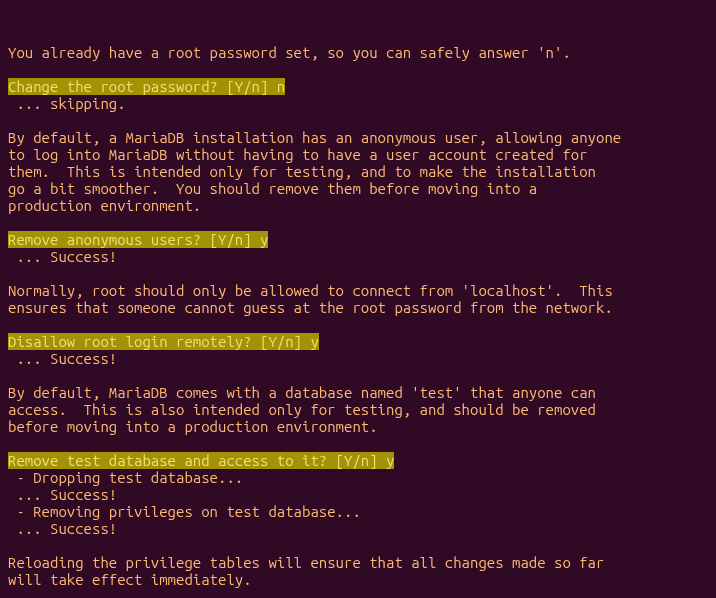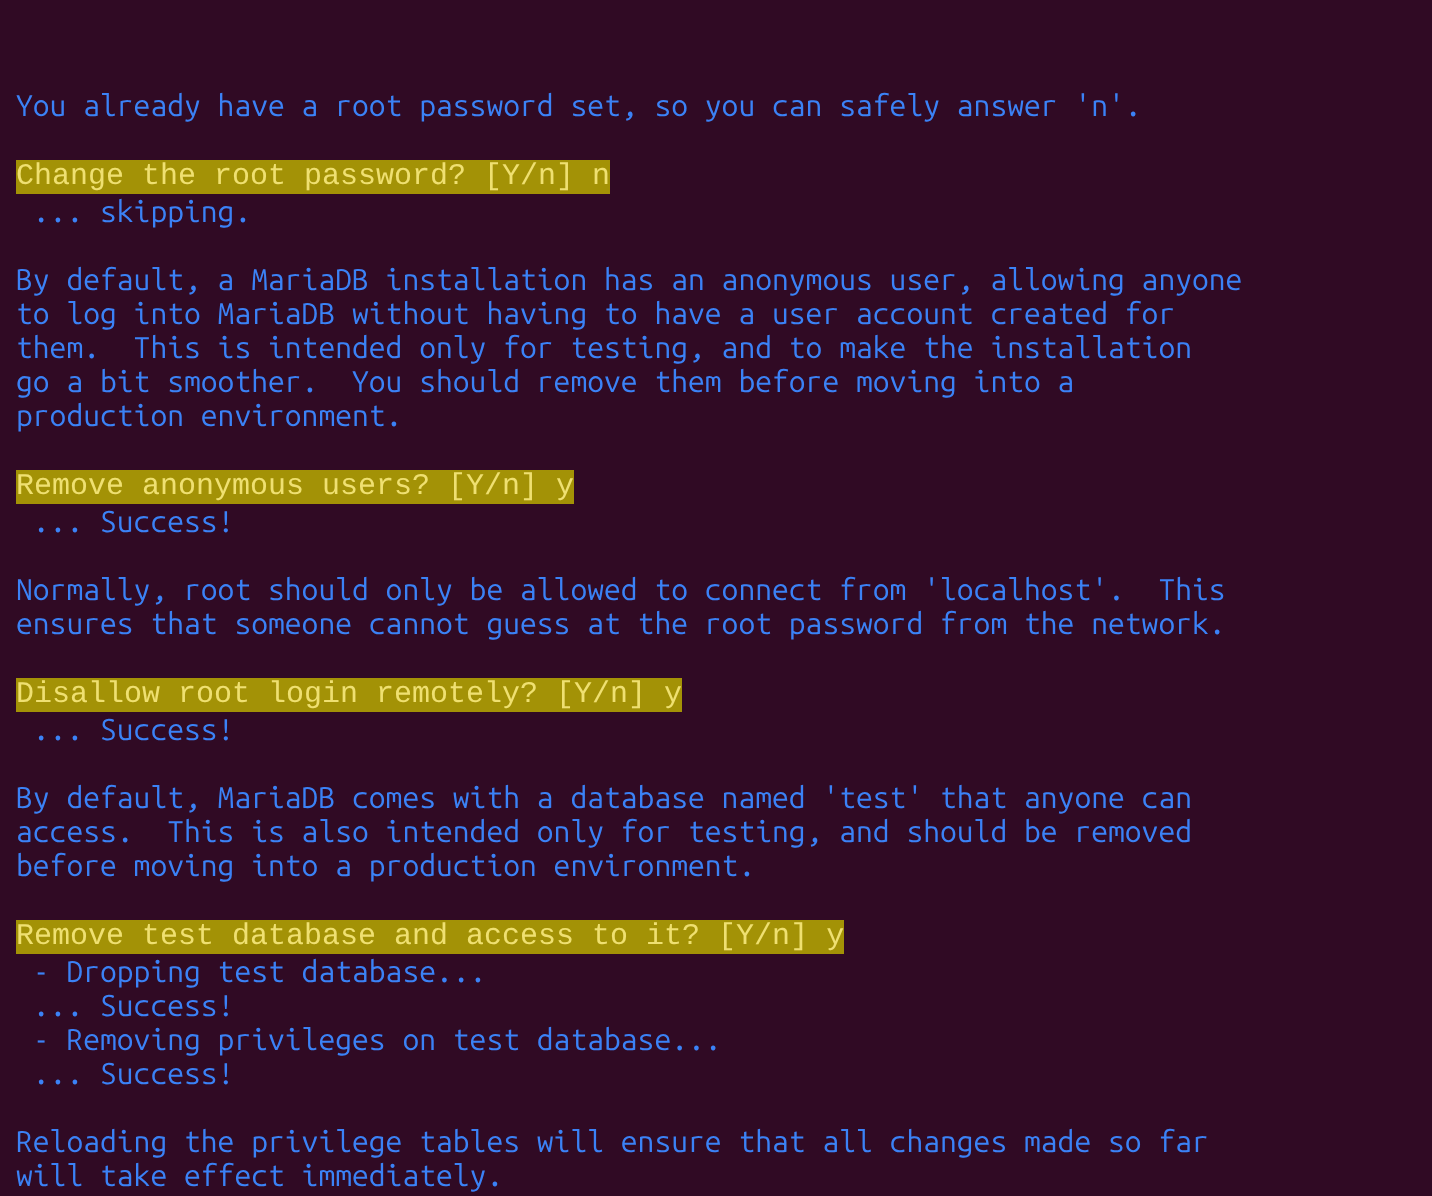--- a/index.html
+++ b/index.html
@@ -16,26 +16,25 @@
   }
   .terminal {
     padding: 10px 8px 8px 8px;
     white-space: pre-wrap;
     word-break: break-word;
   }
   .line {
     min-height: 17px;
   }
   .normal {
-    color: #3b82f6;
+    color: #fdba74;
   }
   .hl {
     color: #efe071;
     background: #a39206;
-    font-family: Liberation Mono, monospace;
   }
 </style>
 </head>
 <body>
 
 <div class="terminal">
   
 <div class="line"><span class="normal">You already have a root password set, so you can safely answer 'n'.</span></div><div class="line"><span class="normal"></span></div><div class="line"><span class="hl">Change the root password? [Y/n] n</span></div><div class="line"><span class="normal"> ... skipping.</span></div><div class="line"><span class="normal"></span></div><div class="line"><span class="normal">By default, a MariaDB installation has an anonymous user, allowing anyone</span></div><div class="line"><span class="normal">to log into MariaDB without having to have a user account created for</span></div><div class="line"><span class="normal">them.  This is intended only for testing, and to make the installation</span></div><div class="line"><span class="normal">go a bit smoother.  You should remove them before moving into a</span></div><div class="line"><span class="normal">production environment.</span></div><div class="line"><span class="normal"></span></div><div class="line"><span class="hl">Remove anonymous users? [Y/n] y</span></div><div class="line"><span class="normal"> ... Success!</span></div><div class="line"><span class="normal"></span></div><div class="line"><span class="normal">Normally, root should only be allowed to connect from 'localhost'.  This</span></div><div class="line"><span class="normal">ensures that someone cannot guess at the root password from the network.</span></div><div class="line"><span class="normal"></span></div><div class="line"><span class="hl">Disallow root login remotely? [Y/n] y</span></div><div class="line"><span class="normal"> ... Success!</span></div><div class="line"><span class="normal"></span></div><div class="line"><span class="normal">By default, MariaDB comes with a database named 'test' that anyone can</span></div><div class="line"><span class="normal">access.  This is also intended only for testing, and should be removed</span></div><div class="line"><span class="normal">before moving into a production environment.</span></div><div class="line"><span class="normal"></span></div><div class="line"><span class="hl">Remove test database and access to it? [Y/n] y</span></div><div class="line"><span class="normal"> - Dropping test database...</span></div><div class="line"><span class="normal"> ... Success!</span></div><div class="line"><span class="normal"> - Removing privileges on test database...</span></div><div class="line"><span class="normal"> ... Success!</span></div><div class="line"><span class="normal"></span></div><div class="line"><span class="normal">Reloading the privilege tables will ensure that all changes made so far</span></div><div class="line"><span class="normal">will take effect immediately.</span></div><div class="line"><span class="normal"></span></div></div>
 
 </body></html>

